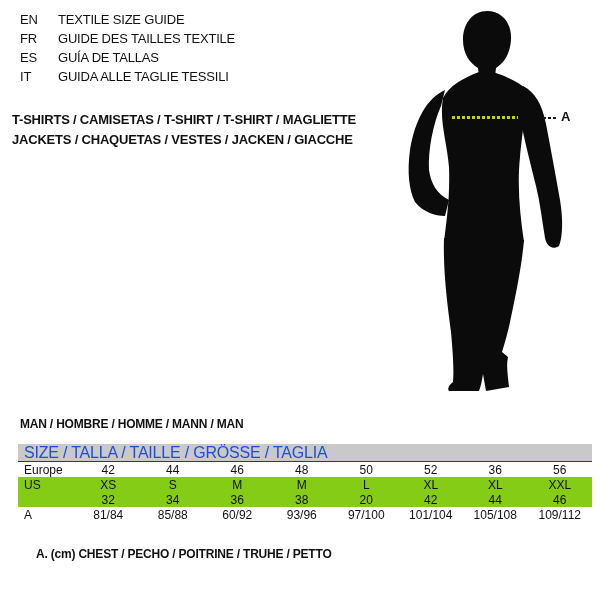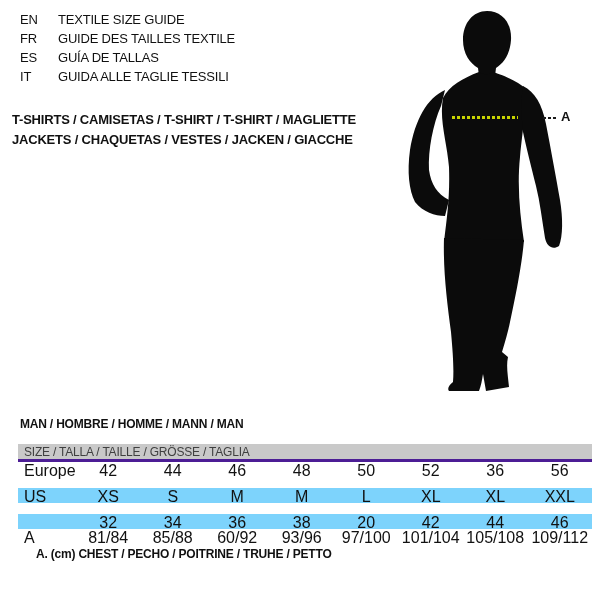--- a/index.html
+++ b/index.html
@@ -35,26 +35,26 @@
   .ext-dash { position:absolute; left:543px; top:117px; width:15px; height:2px;
               background:repeating-linear-gradient(90deg,#1a1a1a 0 3px, transparent 3px 5px); }
   .measure-a { position:absolute; left:561px; top:109px; font-size:13px; font-weight:600; }
 
   
   .section-title { position:absolute; left:20px; top:417px;
                    font-size:12px; font-weight:700; letter-spacing:-0.2px; }
 
   
   .size-table { position:absolute; left:18px; top:444px; width:574px; }
-  .t-head { height:18px; background:#c9c9c9; border-bottom:3px solid #4c1d95;
+  .t-head { height:18px; background:#c9c9c9; border-bottom:1px solid #4c1d95;
             display:flex; align-items:center; padding-left:6px;
-            font-size:12px; color:#404040; letter-spacing:-0.2px; }
+            font-size:16px; color:#1d4ed8; letter-spacing:-0.2px; }
   .t-row { display:grid; grid-template-columns:58px repeat(8,1fr);
-           height:15px; align-items:center; font-size:16px; }
-  .t-row.shaded { background:#7dd3fc;margin-top:11px; }
+           height:15px; align-items:center; font-size:12px; }
+  .t-row.shaded { background:#84cc16; }
   .t-label { text-align:left; padding-left:6px; white-space:nowrap; }
   .t-cell { text-align:center; white-space:nowrap; }
 
   
   .footnote { position:absolute; left:36px; top:547px;
               font-size:12px; font-weight:700; letter-spacing:-0.2px; }
 </style>
 </head>
 <body>
 

